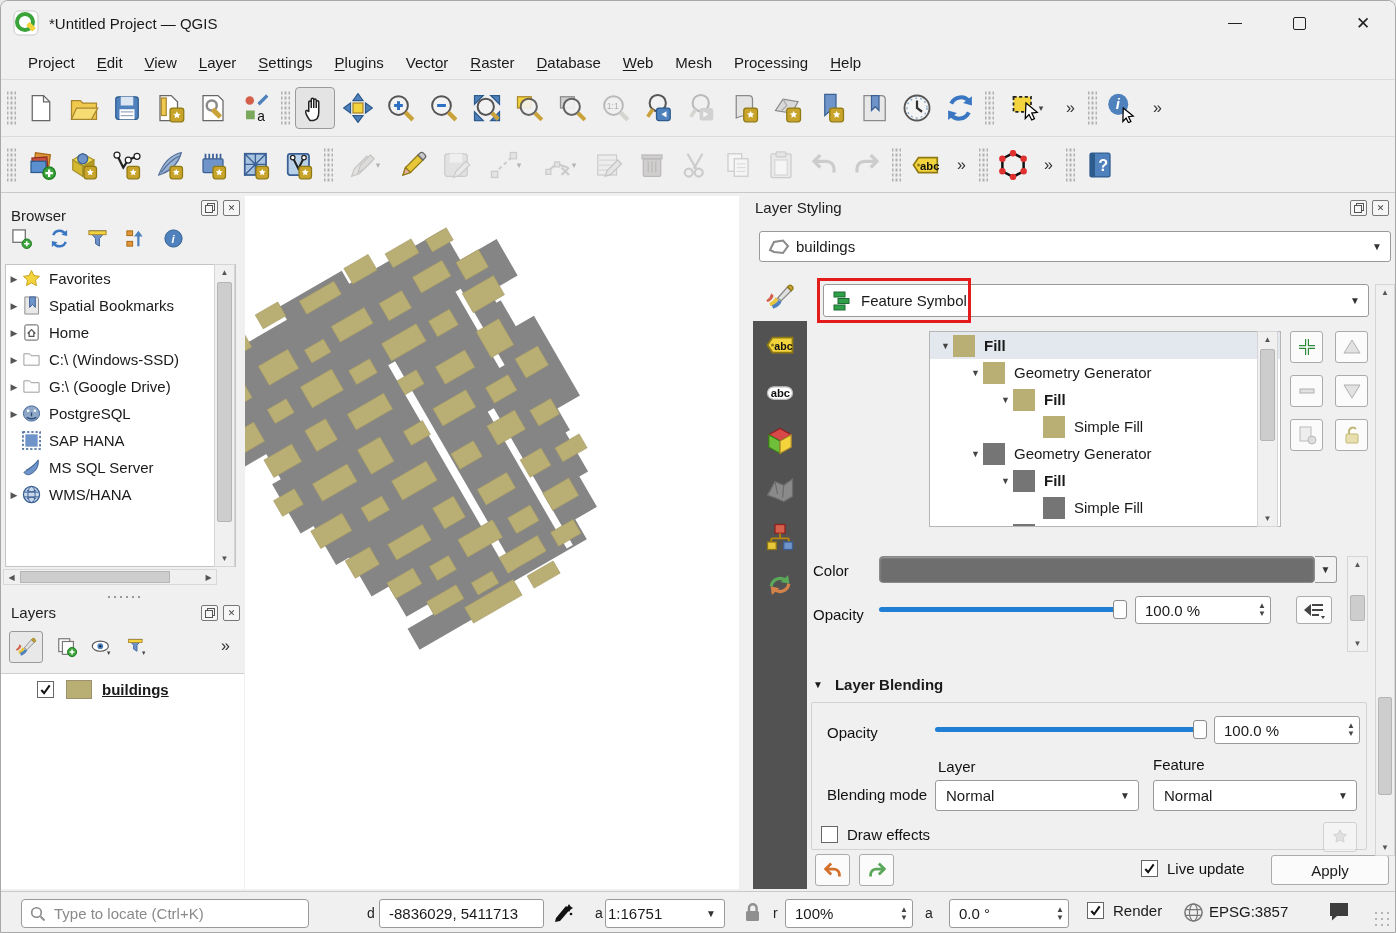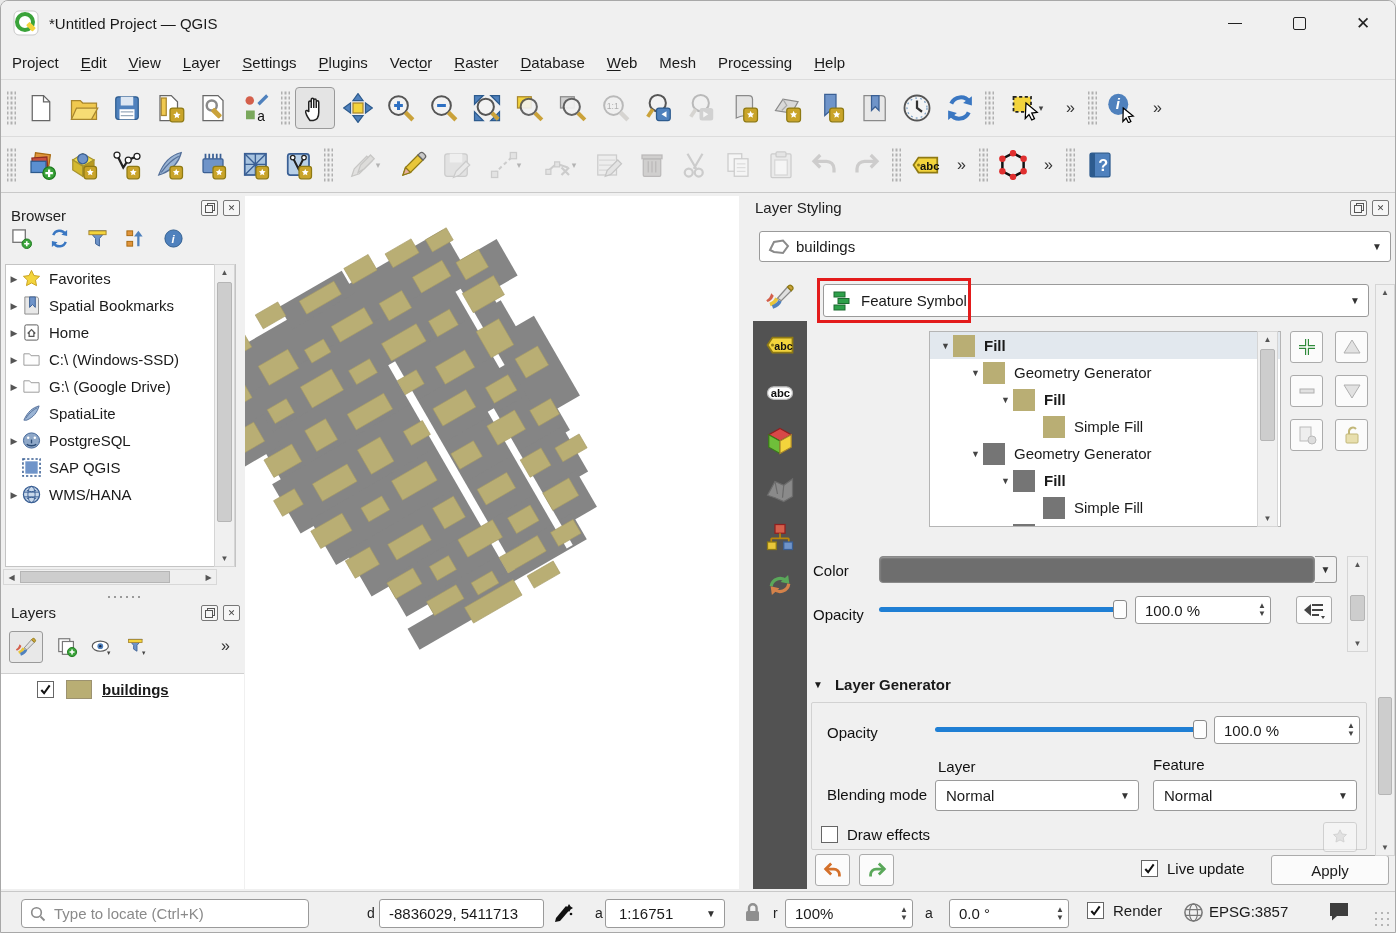--- a/index.html
+++ b/index.html
@@ -10,21 +10,21 @@
   .titlebar { position:absolute; left:0; top:0; right:0; height:44px; display:flex; align-items:center; background:#f0f0f0; }
   .qgis-logo { width:26px; height:26px; margin-left:12px; }
   .title-text { margin-left:10px; font-size:15px; }
   .win-btns { position:absolute; right:0; top:0; height:44px; display:flex; }
   .win-btn { width:64px; height:44px; display:flex; align-items:center; justify-content:center; font-size:15px; color:#222; }
   .wb-min { width:14px; border-bottom:1.5px solid #222; height:1px; }
   .wb-max { width:13px; height:13px; border:1.5px solid #222; border-radius:2px; }
   .wb-x { font-size:17px; }
 
   
-  .menubar { position:absolute; left:0; top:44px; right:0; height:34px; display:flex; align-items:center; padding-left:0; font-size:15px; }
+  .menubar { position:absolute; left:0; top:44px; right:0; height:34px; display:flex; align-items:center; padding-left:16px; font-size:15px; }
   .menu-item { padding:4px 11px; cursor:default; }
   .menu-item u { text-decoration:underline; text-underline-offset:2px; }
 
   
   .toolbar { position:absolute; left:0; right:0; display:flex; align-items:center; gap:3px; padding-left:4px; border-top:1px solid #dcdcdc; }
   .tb1 { top:78px; height:57px; }
   .tb2 { top:135px; height:57px; border-bottom:1px solid #c9c9c9; }
   .tbtn { width:40px; height:42px; display:flex; align-items:center; justify-content:center; flex:0 0 auto; border:1px solid transparent; border-radius:4px; position:relative; }
   .tbtn svg { width:30px; height:30px; }
   .tbtn.pressed { background:#e4e4e4; border-color:#9a9a9a; }
@@ -595,45 +595,45 @@
           <span>C:\ (Windows-SSD)</span>
         </div>
         <div class="brow">
           <span class="tw">▶</span>
           <svg viewBox="0 0 20 20">
             <path d="M2 4h6l1.5 2H18v10H2z" fill="#fdfdfd" stroke="#9a9a9a"></path>
           </svg>
           <span>G:\ (Google Drive)</span>
         </div>
         <div class="brow">
-          <span class="tw"></span>
-          <svg viewBox="0 0 20 20">
-            <path d="M2 17C6 8 11 4 18 2c-2 7-6 12-13 15z" fill="#9ab4d4" stroke="#54709a"></path>
-            <path d="M4 15C8 9 12 6 16 4" fill="none" stroke="#54709a"></path>
-          </svg>
-          <span>SpatiaLite</span>
-        </div>
-        <div class="brow">
           <span class="tw">▶</span>
           <svg viewBox="0 0 20 20">
             <ellipse cx="10" cy="10" rx="8.5" ry="8" fill="#8fa8c8" stroke="#3a5f94"></ellipse>
             <circle cx="6.5" cy="7" r="1.3" fill="#fff"></circle>
             <circle cx="13.5" cy="7" r="1.3" fill="#fff"></circle>
             <path d="M5 14c2 2 8 2 10 0" stroke="#2a4a74" fill="none" stroke-width="1.4"></path>
             <path d="M10 9v4" stroke="#2a4a74" stroke-width="1.4"></path>
           </svg>
           <span>PostgreSQL</span>
         </div>
         <div class="brow">
           <span class="tw"></span>
           <svg viewBox="0 0 20 20">
             <rect x="3.5" y="3.5" width="13" height="13" fill="#6f94c9"></rect>
             <rect x="1" y="1" width="18" height="18" fill="none" stroke="#3a5f94" stroke-width="1.6" stroke-dasharray="2.4 2"></rect>
           </svg>
-          <span>SAP QGIS</span>
+          <span>SAP HANA</span>
+        </div>
+        <div class="brow">
+          <span class="tw"></span>
+          <svg viewBox="0 0 20 20">
+            <path d="M2 15C6 13 13 8 17 2c1 6-2 12-8 15-3 1.5-6 0-7-2z" fill="#6f94c9" stroke="#3a5f94"></path>
+            <path d="M4 13C8 11 13 7 16 4" fill="none" stroke="#3a5f94"></path>
+          </svg>
+          <span>MS SQL Server</span>
         </div>
         <div class="brow">
           <span class="tw">▶</span>
           <svg viewBox="0 0 20 20">
             <circle cx="10" cy="10" r="8.5" fill="#c8d8ea" stroke="#3a5f94" stroke-width="1.3"></circle>
             <ellipse cx="10" cy="10" rx="3.8" ry="8.5" fill="none" stroke="#3a5f94"></ellipse>
             <path d="M2 7.5h16M2 12.5h16" stroke="#3a5f94"></path>
             <path d="M5 5.5c3 2 7 2 10 0M5 14.5c3-2 7-2 10 0" fill="none" stroke="#3a5f94"></path>
           </svg>
           <span>WMS/HANA</span>
@@ -991,21 +991,21 @@
         </svg>
       </div>
     <div class="scroll-v" style="left:594px;top:360px;width:21px;height:96px">
       <div class="s-arr" style="top:0">▲</div>
       <div class="s-thumb" style="top:38px;height:26px"></div>
       <div class="s-arr" style="bottom:0">▼</div>
     </div>
 
     <div class="lr-head">
         <span style="font-size:10px">▼</span>
-        <span>Layer Generator</span>
+        <span>Layer Blending</span>
       </div>
     <div style="position:absolute;left:58px;top:506px;width:556px;height:148px;border:1px solid #d2d2d2;border-radius:2px"></div>
     <div class="label15" style="left:74px;top:528px">Opacity</div>
     <div class="slider" style="position:absolute;left:182px;top:524px;width:272px">
         <div class="groove"></div>
         <div class="handle" style="right:0"></div>
       </div>
     <div class="spin" style="position:absolute;left:461px;top:520px;width:146px;height:28px">
         <span>100.0 %</span>
         <span class="updn">
@@ -1075,21 +1075,21 @@
     <span class="sfrag" style="left:366px">d</span>
     <div class="sbox" style="left:378px;width:165px">
         <span>-8836029, 5411713</span>
       </div>
     <svg class="sb-ico" style="left:551px" viewBox="0 0 24 24">
         <path d="M4 17L14 5l4 3.5L8 20l-5 1z" fill="#111"></path>
         <path d="M17 3l1.6 2.6L21 7l-2.4 1.4L17 11l-1.4-2.6L13 7l2.6-1.4z" fill="#111"></path>
         <circle cx="19" cy="13" r="1.3" fill="#111"></circle>
       </svg>
     <span class="sfrag" style="left:594px">a</span>
-    <div class="combo" style="position:absolute;left:604px;top:7px;width:120px;height:29px;padding-left:13px">
+    <div class="combo" style="position:absolute;left:604px;top:7px;width:120px;height:29px;padding-left:2px">
         <span>1:16751</span>
         <span class="arr">▼</span>
       </div>
     <svg class="sb-ico" style="left:740px" viewBox="0 0 24 24">
         <rect x="5" y="10" width="13" height="10" rx="1.5" fill="#8f8f8f"></rect>
         <path d="M8 10V7a3.8 3.8 0 017.6 0v3" fill="none" stroke="#8f8f8f" stroke-width="2.4"></path>
       </svg>
     <span class="sfrag" style="left:772px">r</span>
     <div class="spin" style="position:absolute;left:784px;top:7px;width:128px;height:29px">
         <span>100%</span>

